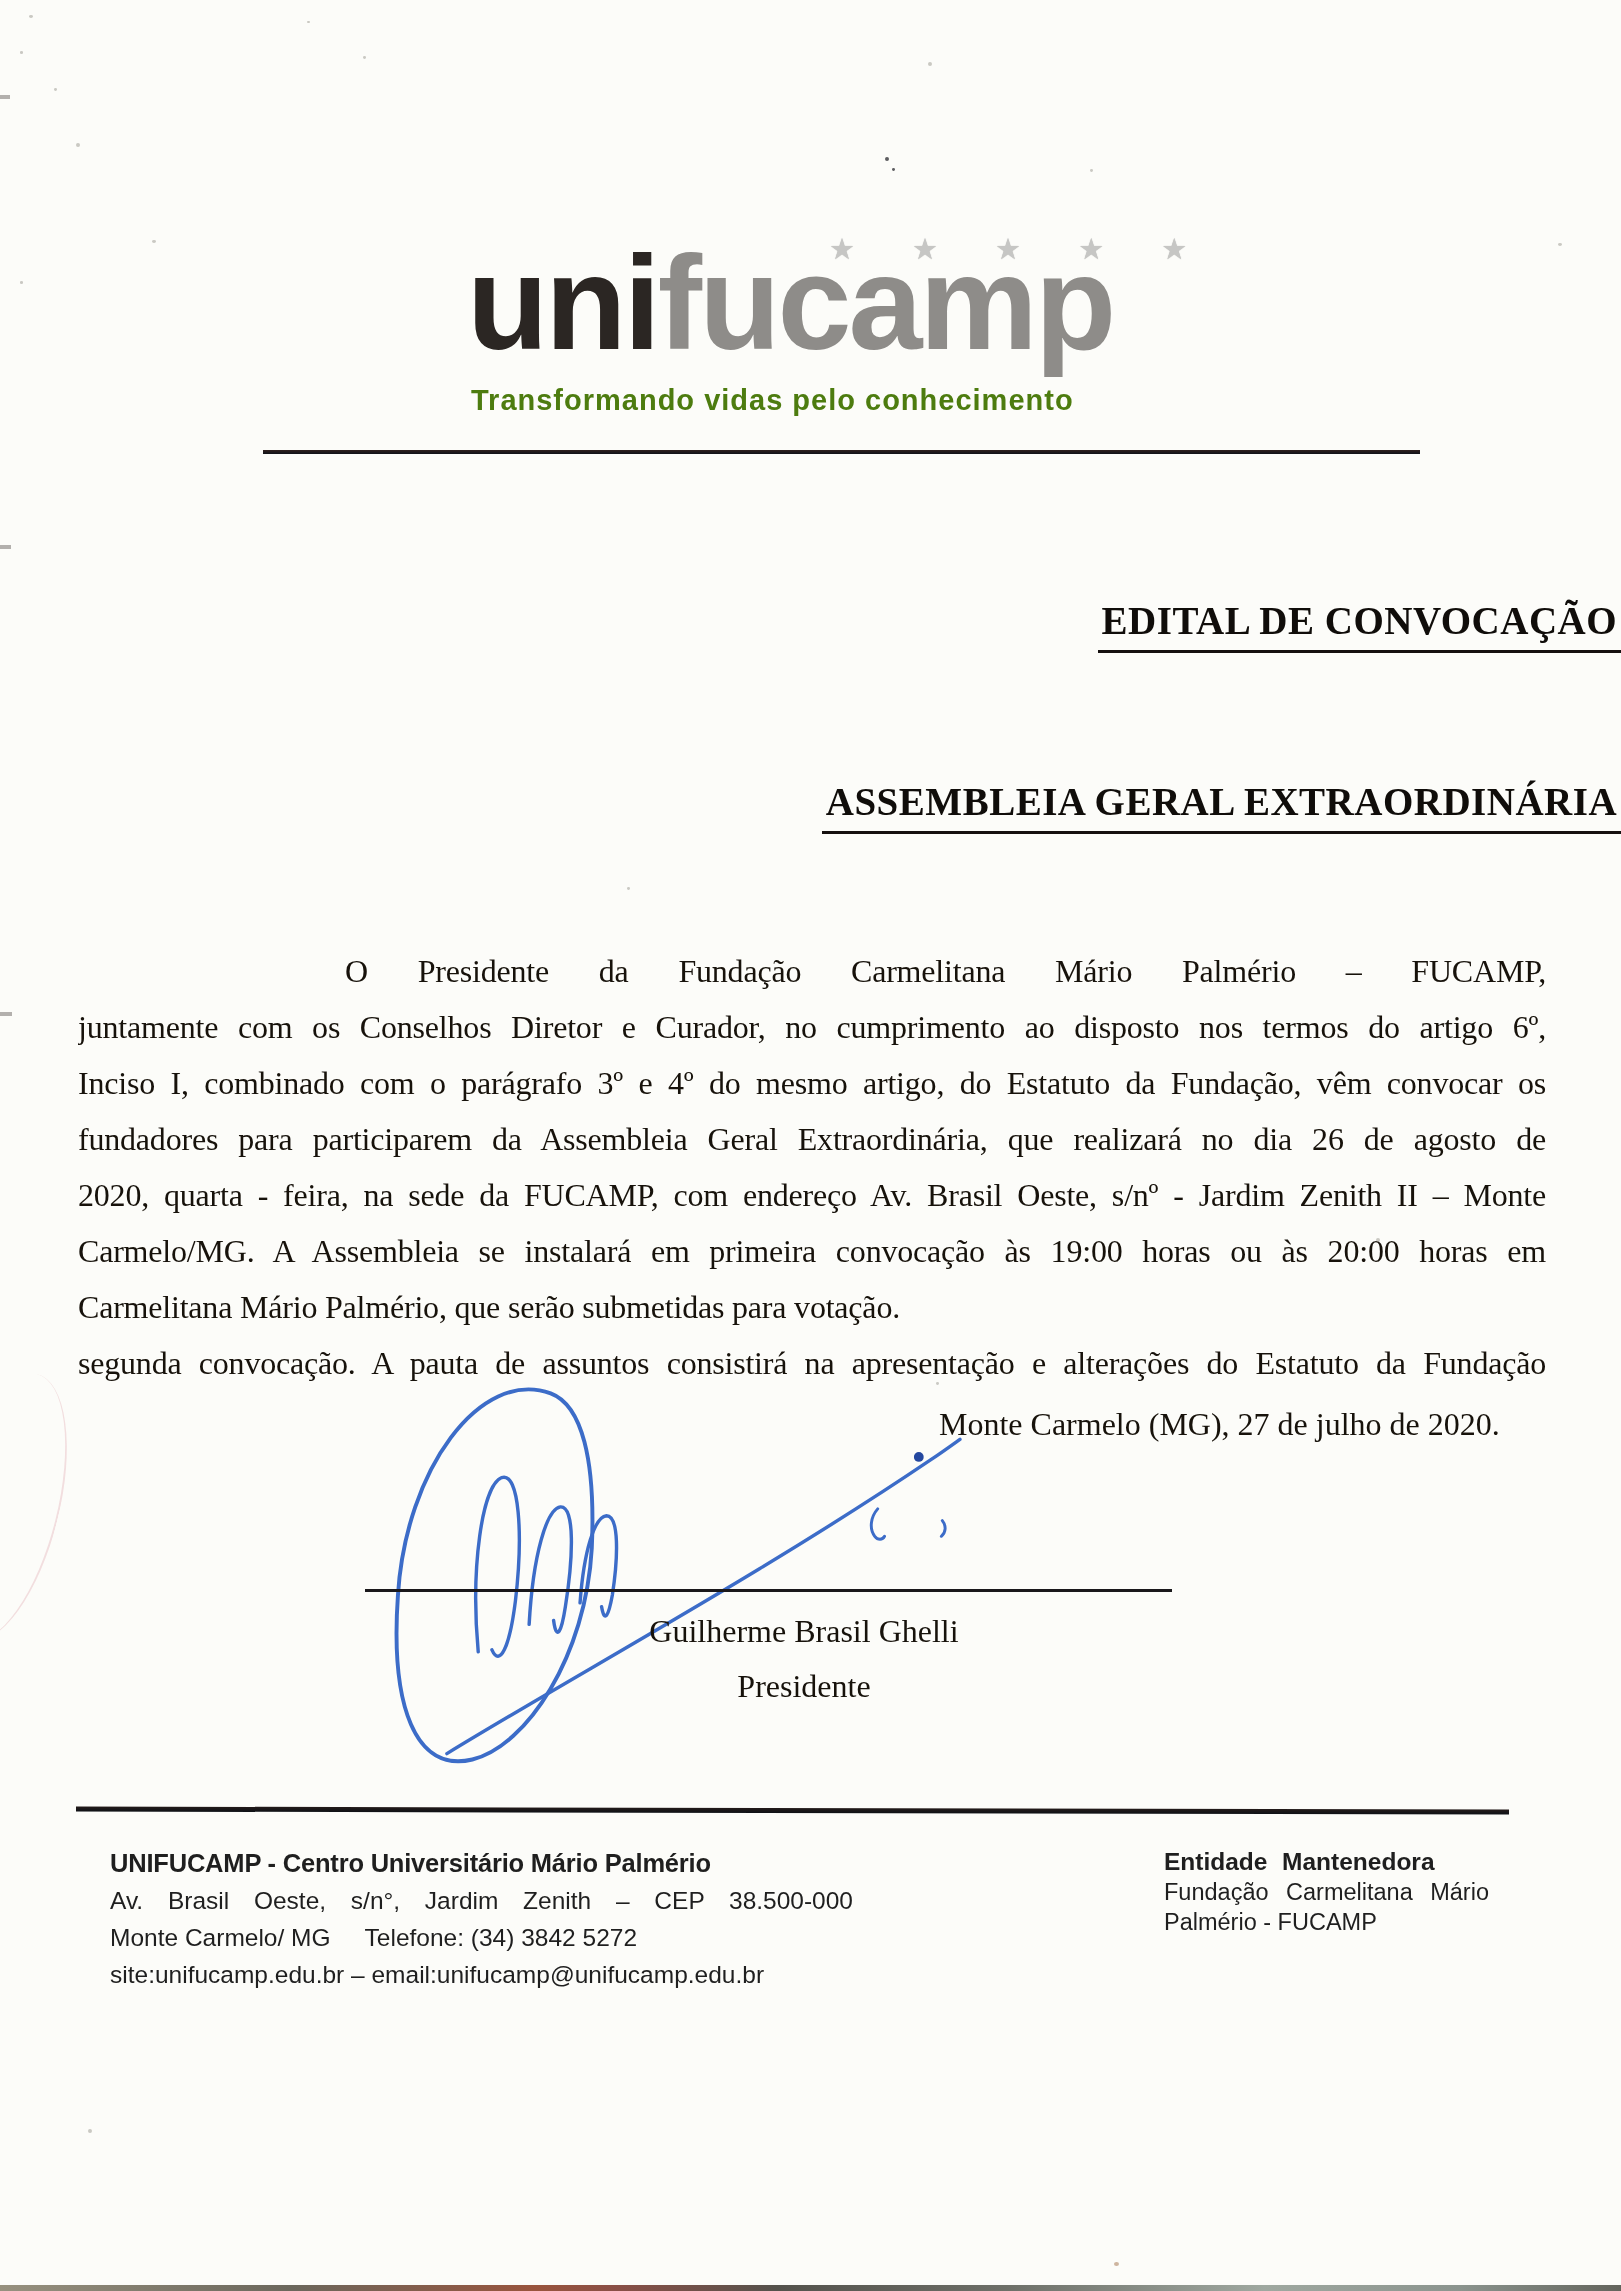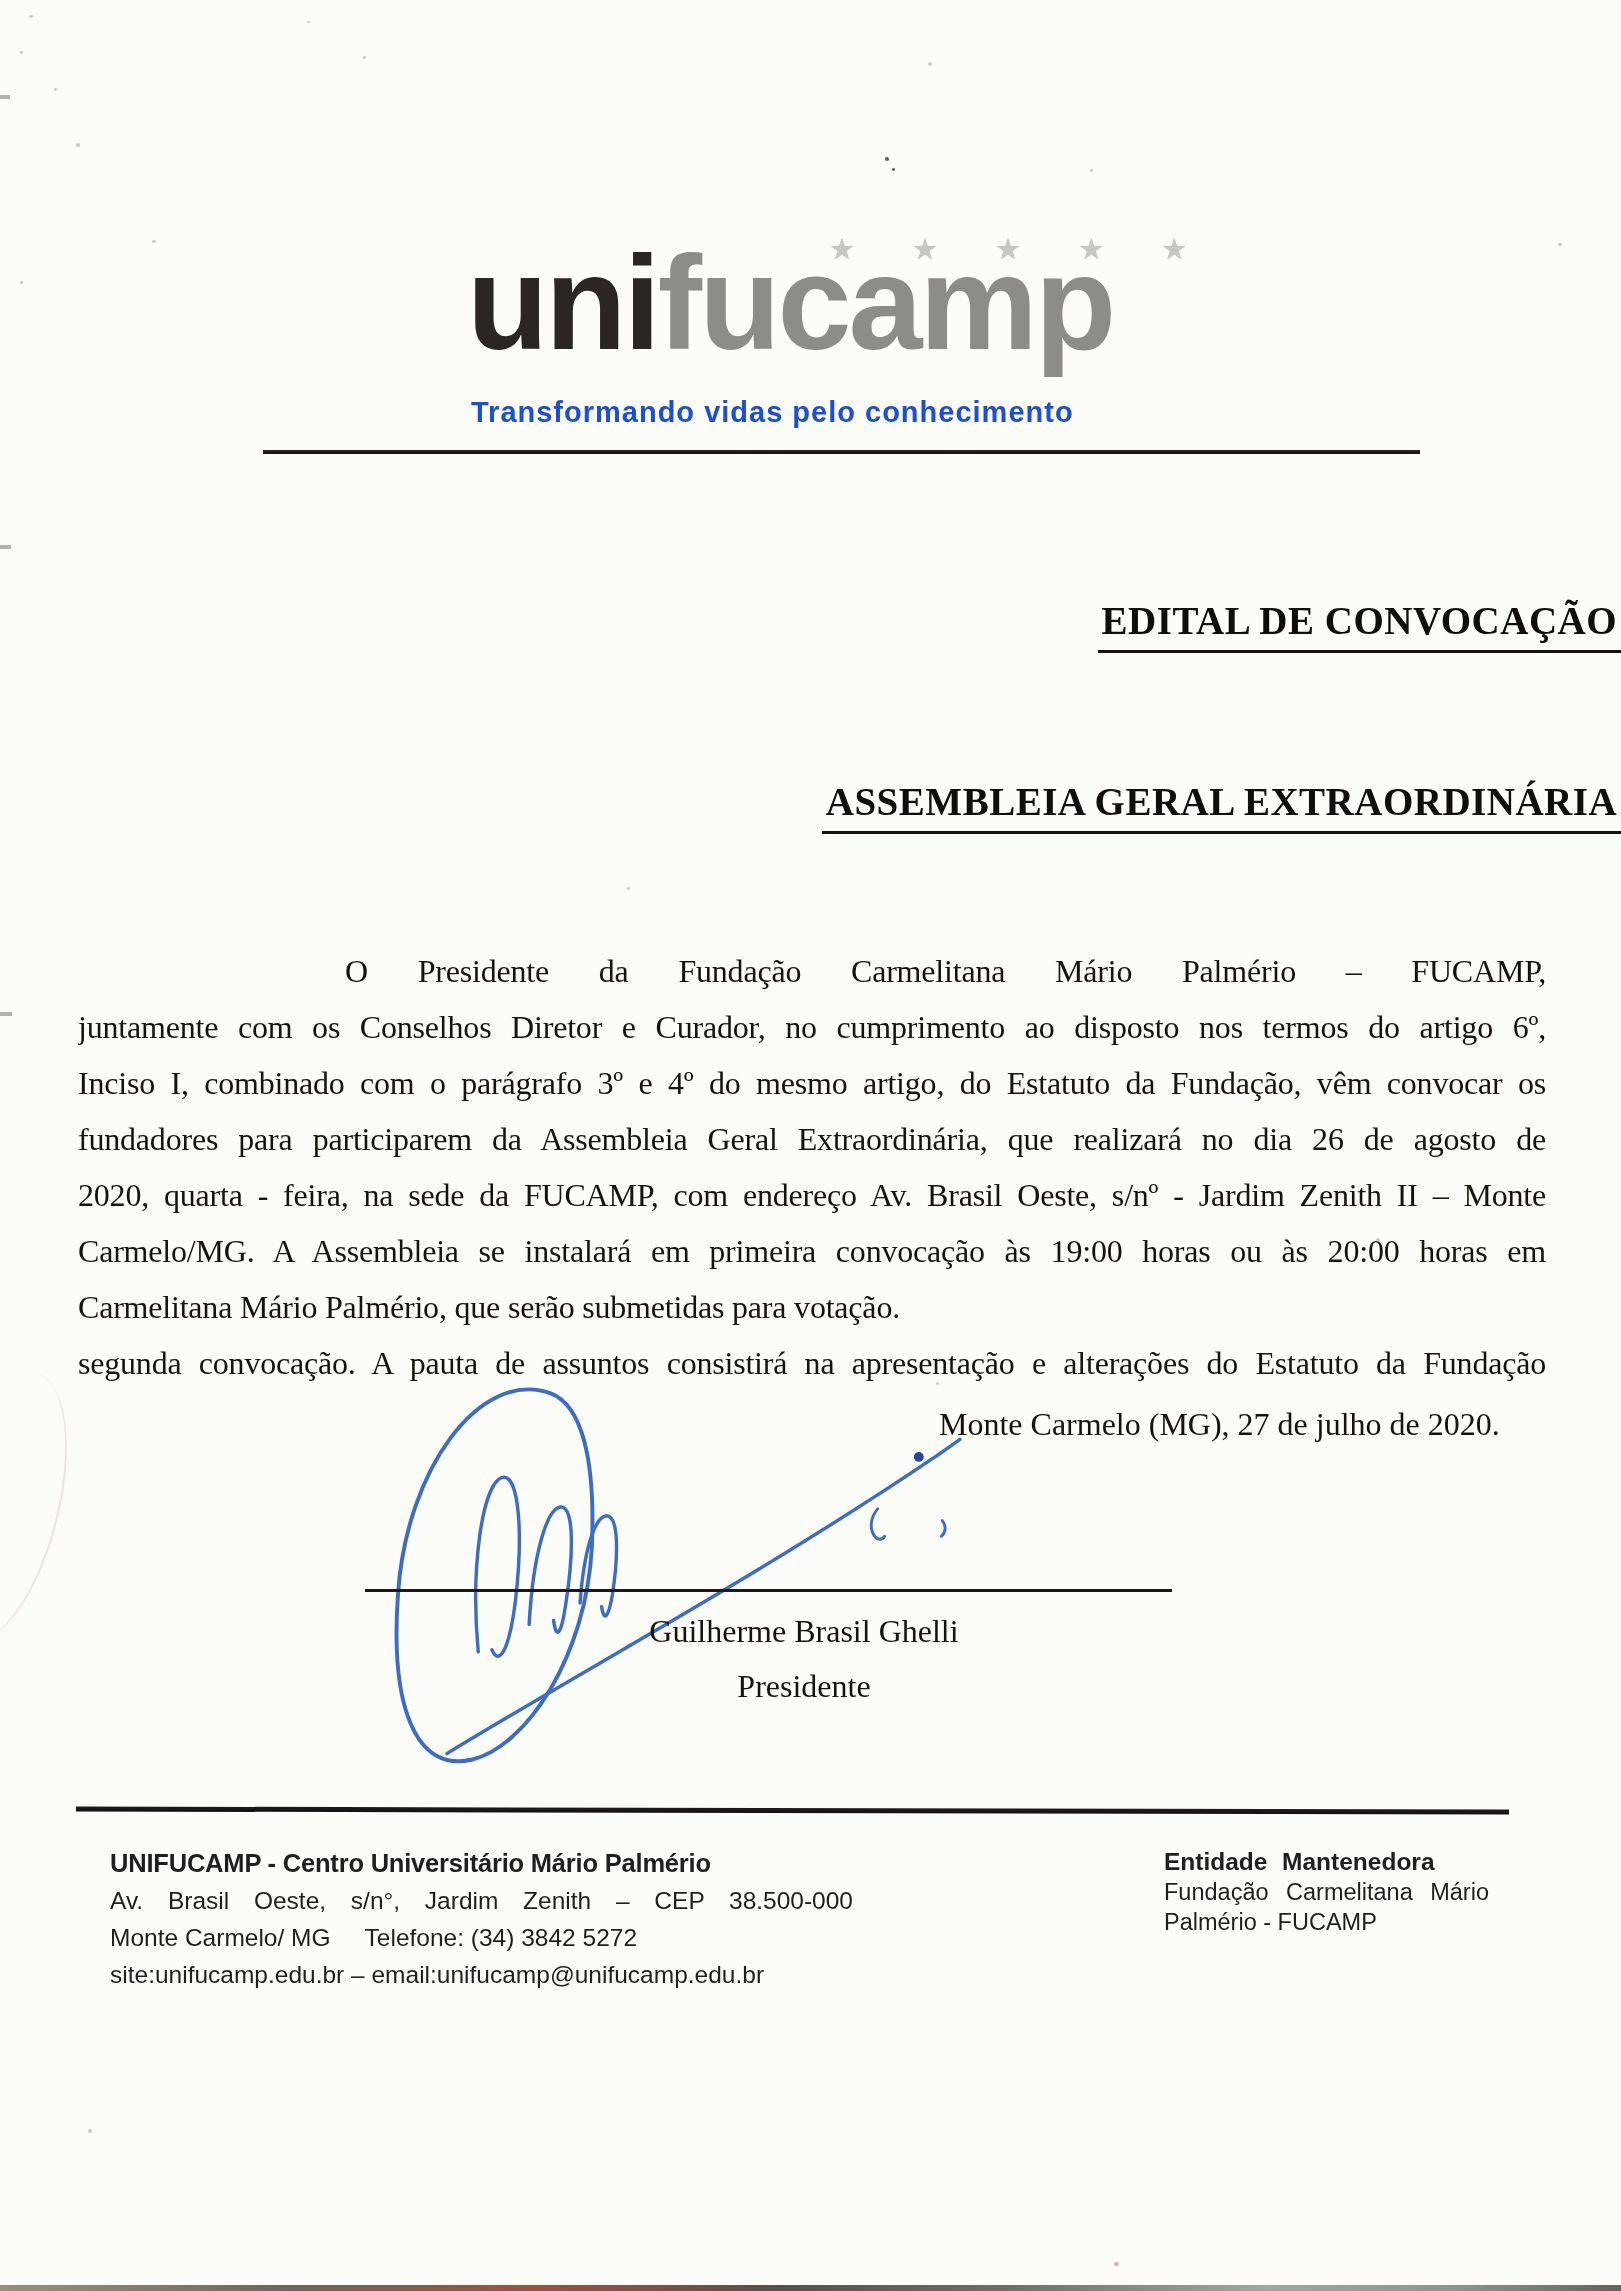--- a/index.html
+++ b/index.html
@@ -14,23 +14,23 @@
     text-shadow:0 0 1px #b9b9b7;
   }
   .wordmark{
     position:absolute;left:467px;top:235px;line-height:137px;
     font-family:"Liberation Sans",sans-serif;font-weight:bold;
     font-size:133px;letter-spacing:-2.9px;white-space:nowrap;
   }
   .wordmark .w-dark{color:#2b2623;}
   .wordmark .w-gray{color:#8e8c89;}
   .tagline{
-    position:absolute;left:471px;top:396px;
+    position:absolute;left:471px;top:384px;
     font-family:"Liberation Sans",sans-serif;font-weight:bold;
-    font-size:29px;letter-spacing:1px;color:#1d4ed8;white-space:nowrap;
+    font-size:29px;letter-spacing:1px;color:#4d7c0f;white-space:nowrap;
   }
   .rule-logo{position:absolute;left:263px;top:450px;width:1157px;height:3.9px;
     background:linear-gradient(180deg,#30201e,#101318);}
   
   .title-wrap{position:absolute;left:0;width:1621px;text-align:right;}
   .t1{top:598px;} .t2{top:779px;}
   .title-text{
     display:inline-block;font-weight:bold;font-size:39px;letter-spacing:0.5px;
     border-bottom:3.9px solid #15100f;padding:0 3.9px 6.9px;white-space:nowrap;color:#100d0a;
   }

